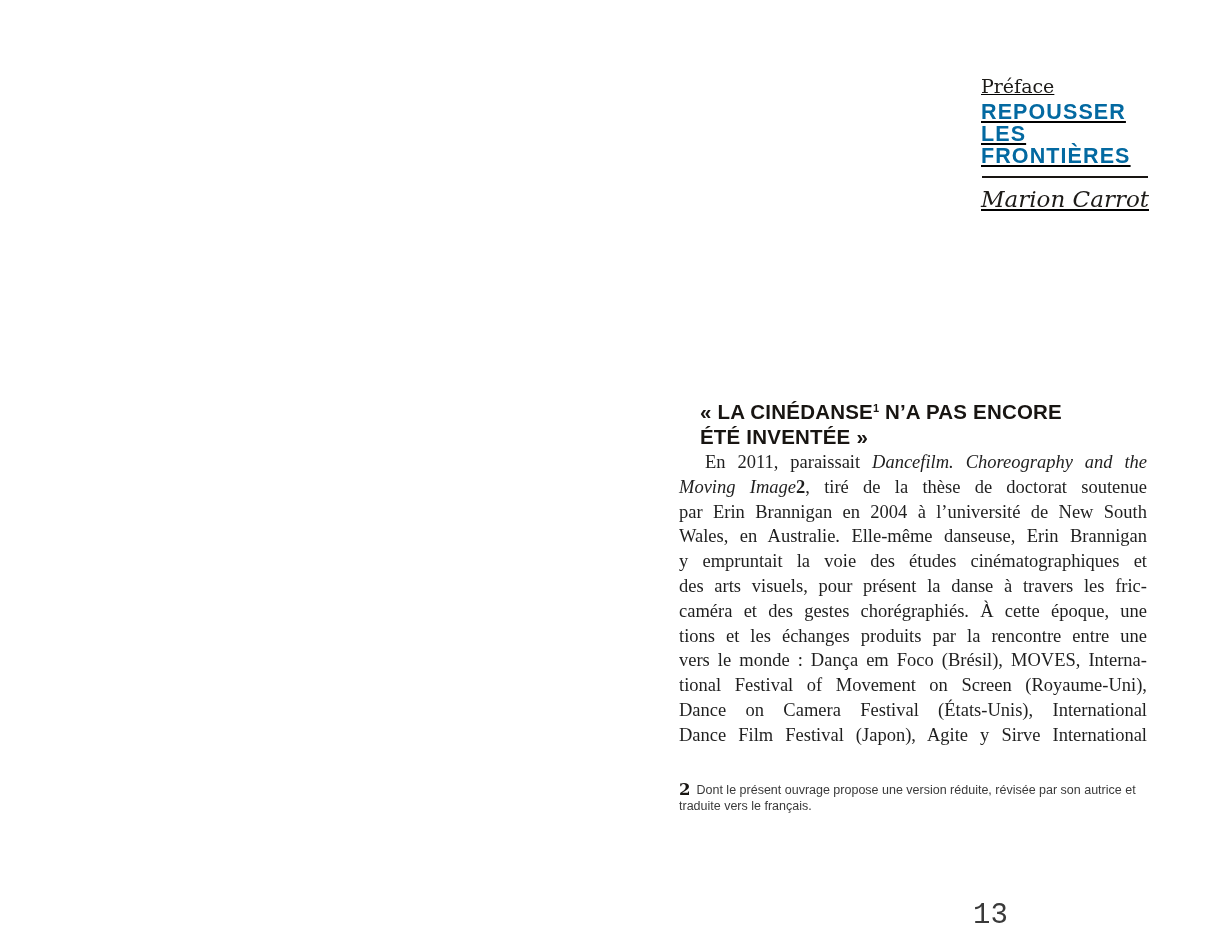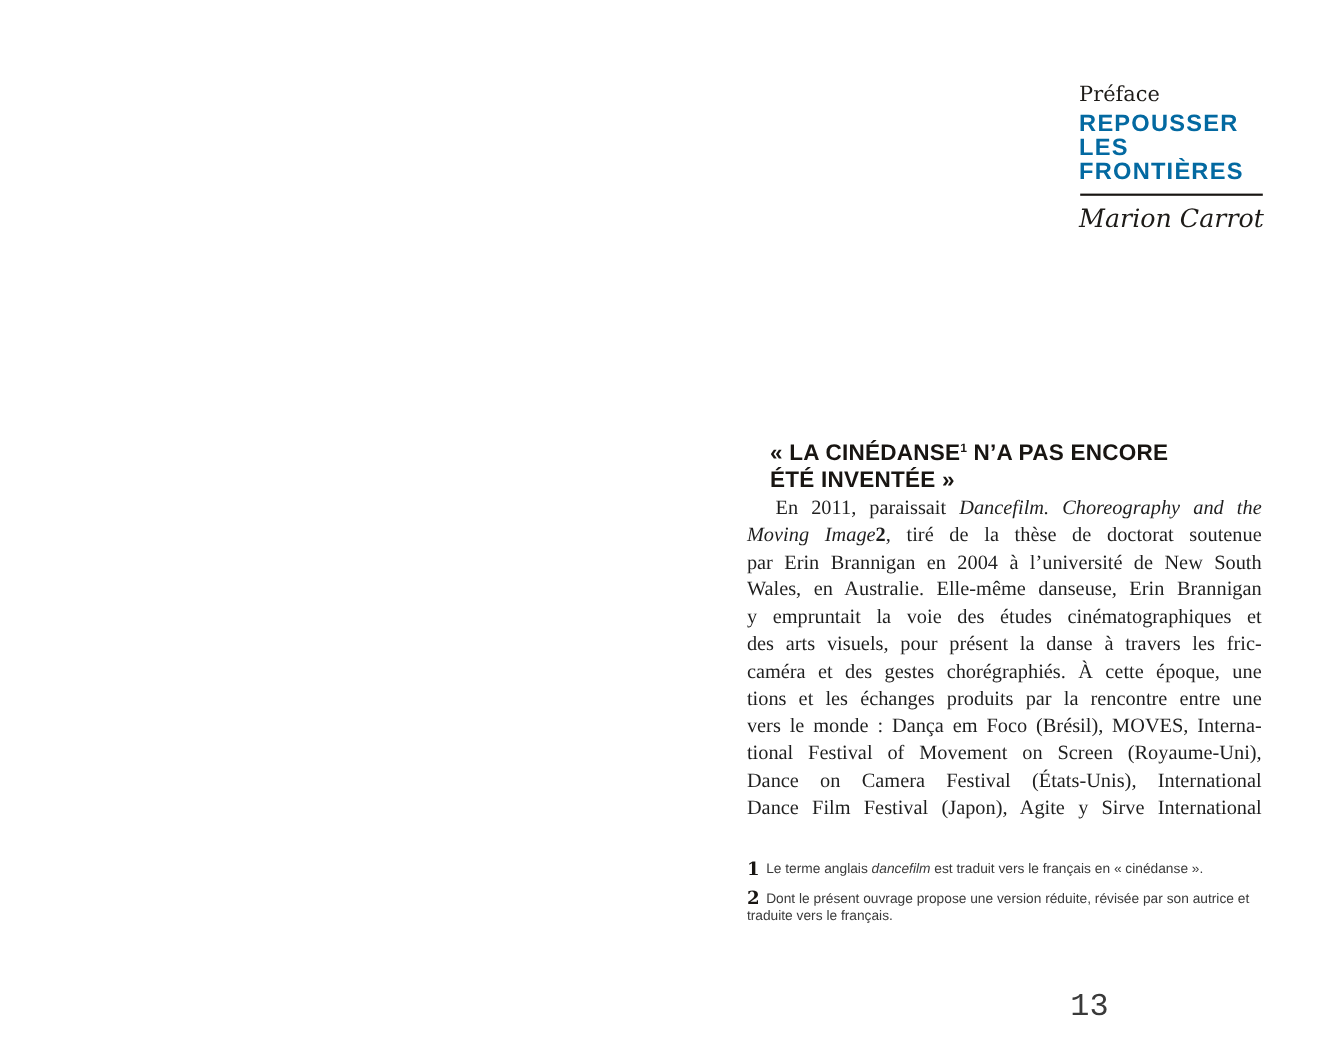--- a/index.html
+++ b/index.html
@@ -14,20 +14,21 @@
     background: #ffffff;
     overflow: hidden;
   }
 
   
   .header-block {
     position: absolute;
     left: 981px;
     top: 74px;
     width: 168px;
+    text-decoration: underline;
   }
   .kicker {
     font-family: "DejaVu Serif", serif;
     font-size: 19px;
     line-height: 24px;
     color: #1d1b18;
   }
   .chapter-title {
     margin-top: 3px;
     font-family: "Liberation Sans", sans-serif;
@@ -154,19 +155,18 @@
       <div class="body-line"><span>des arts visuels, pour présent la danse à travers les fric-</span></div>
       <div class="body-line"><span>caméra et des gestes chorégraphiés. À cette époque, une</span></div>
       <div class="body-line"><span>tions et les échanges produits par la rencontre entre une</span></div>
       <div class="body-line"><span>vers le monde : Dança em Foco (Brésil), MOVES, Interna-</span></div>
       <div class="body-line"><span>tional Festival of Movement on Screen (Royaume-Uni),</span></div>
       <div class="body-line"><span>Dance on Camera Festival (États-Unis), International</span></div>
       <div class="body-line"><span>Dance Film Festival (Japon), Agite y Sirve International</span></div>
     </div>
 
   <div class="footnotes">
-      <div class="footnote"><span class="fn-num">1</span><span class="fn-text"><span>Le terme anglais </span><span class="seg-italic">dancefilm</span><span> est traduit vers le français en « cinédanse ».</span></span></div>
       <div class="footnote"><span class="fn-num">2</span><span class="fn-text"><span>Dont le présent ouvrage propose une version réduite, révisée par son autrice et</span><br><span>traduite vers le français.</span></span></div>
     </div>
 
   <div class="page-number">13</div>
 
 </div>
 
 </body></html>

